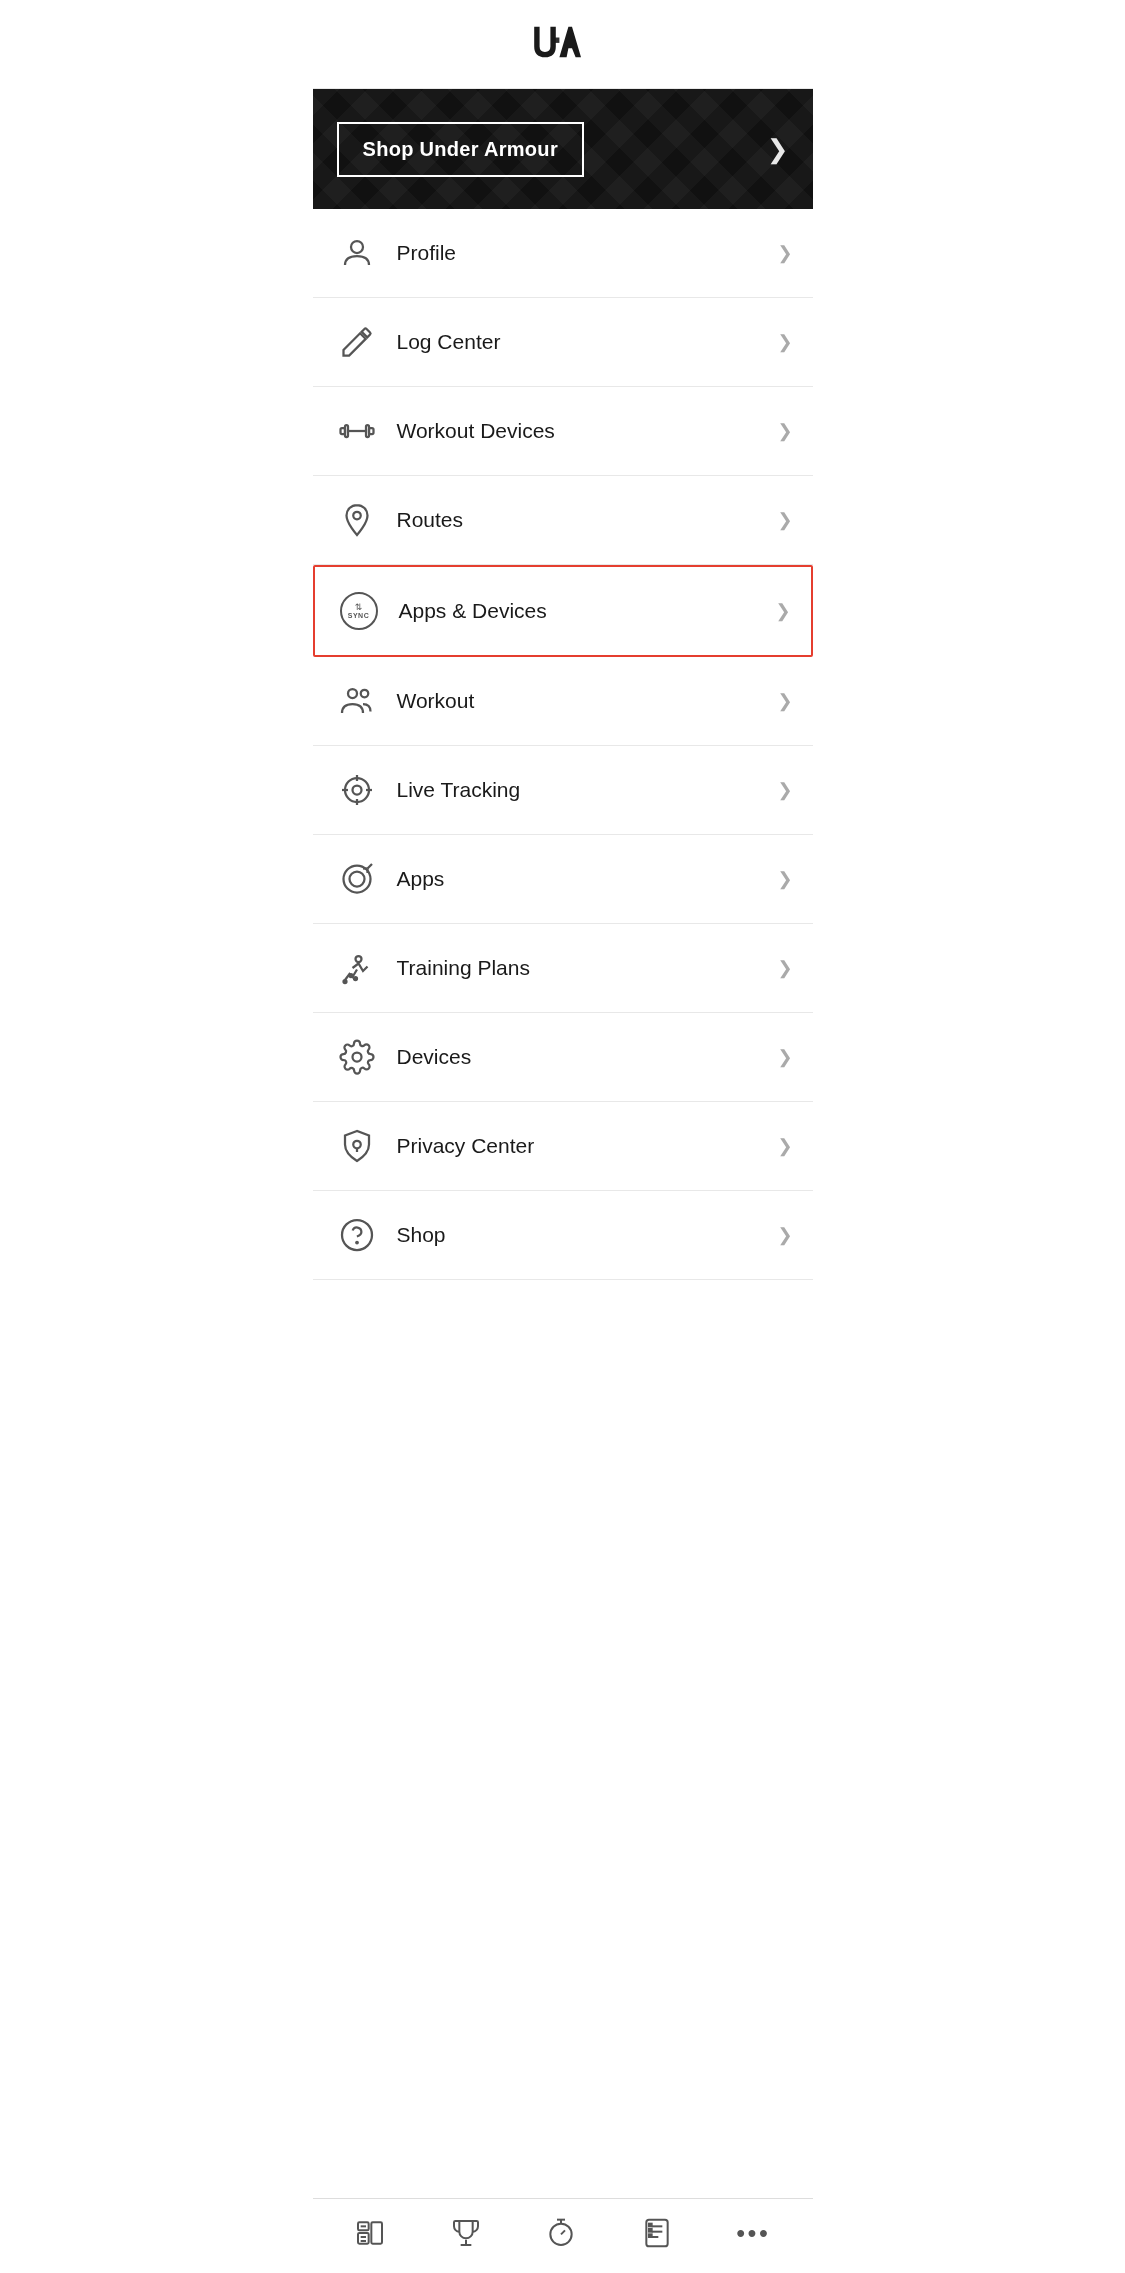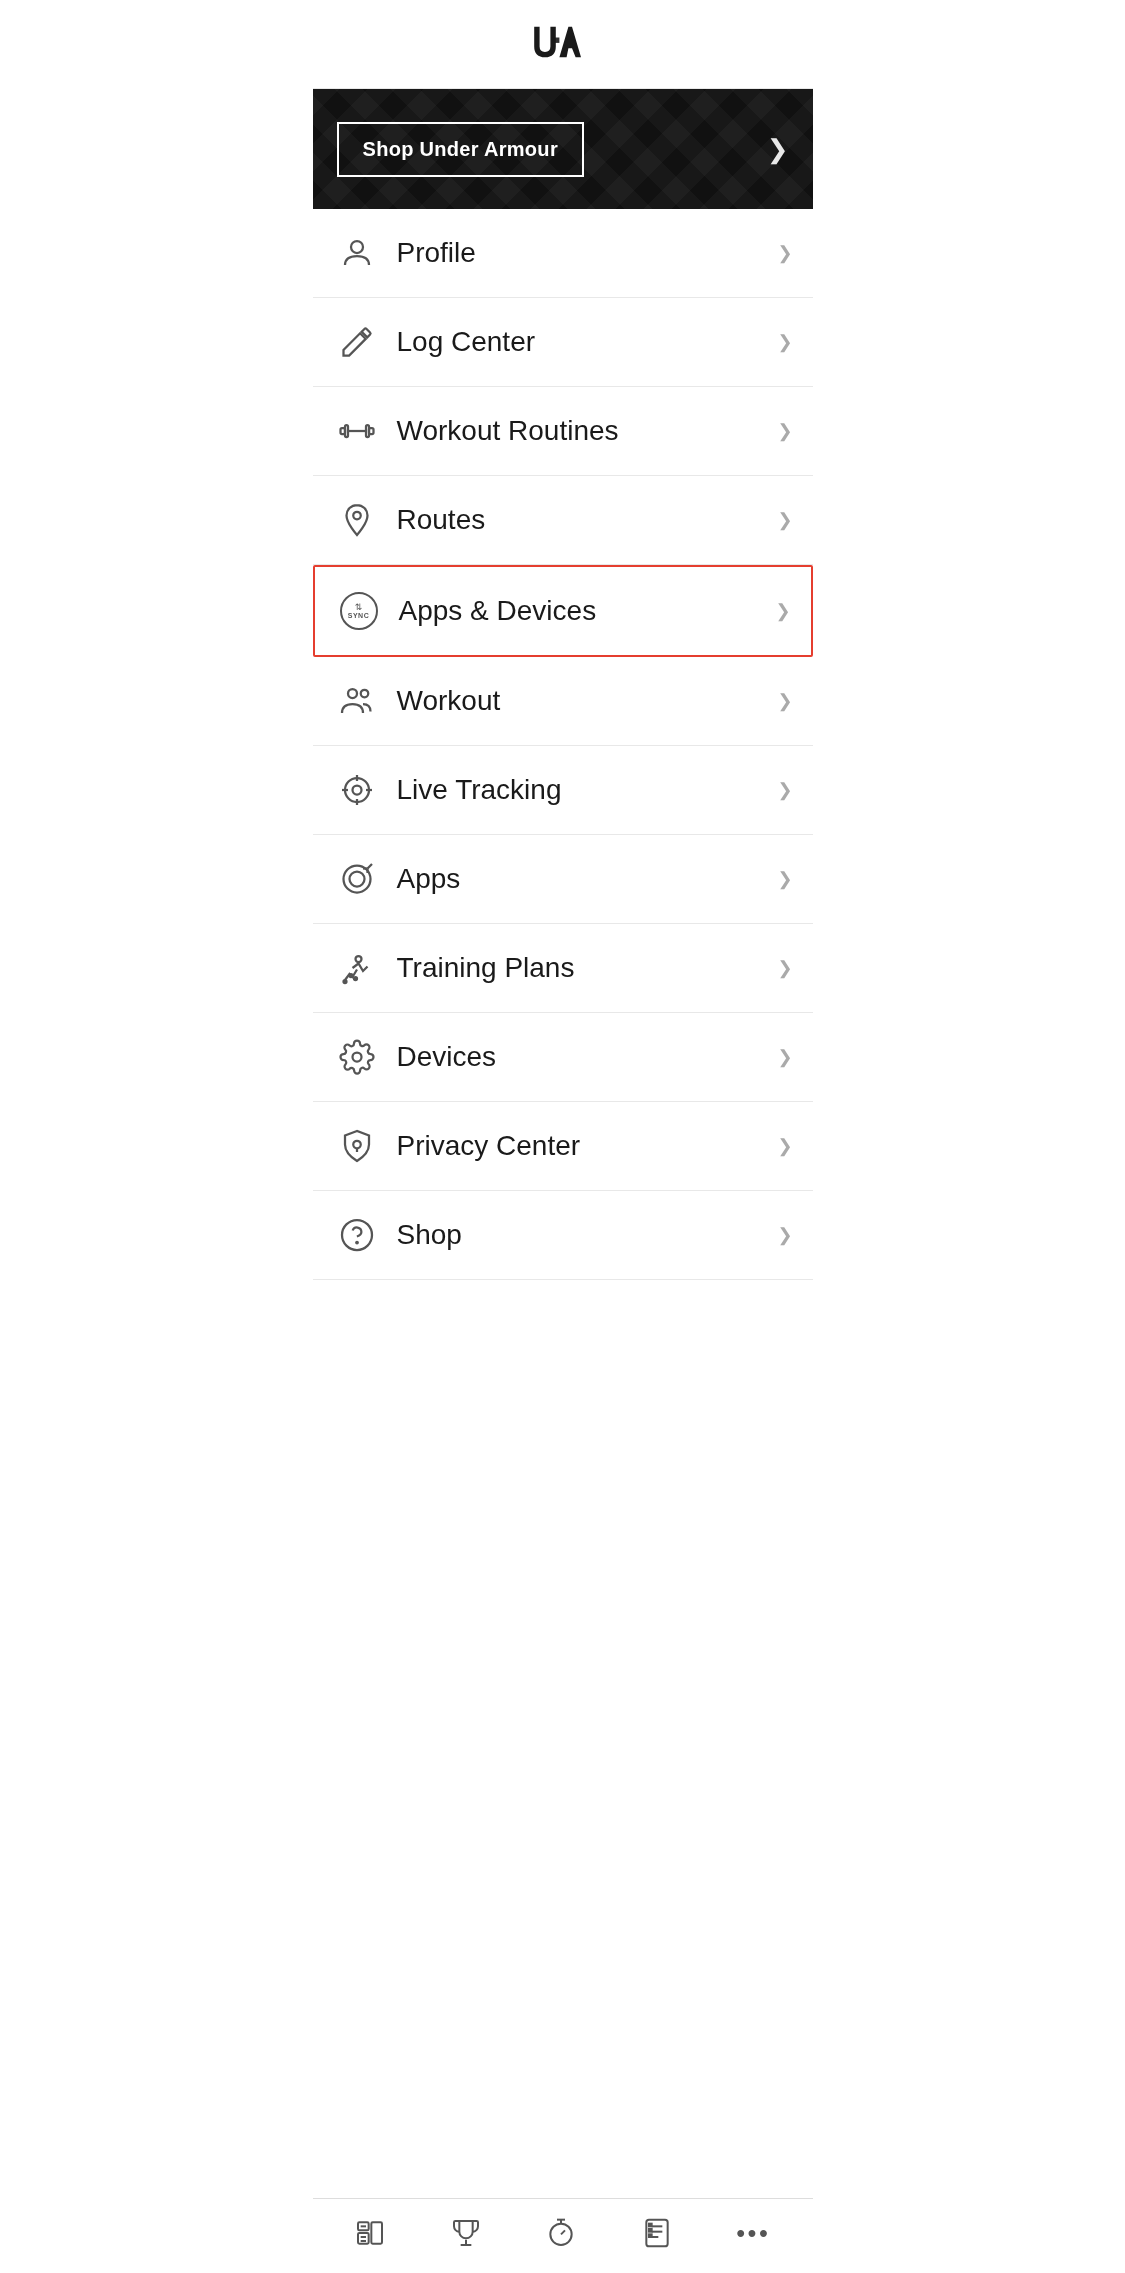--- a/index.html
+++ b/index.html
@@ -121,21 +121,21 @@
     .menu-icon svg {
       width: 36px;
       height: 36px;
       stroke: #555;
       fill: none;
       stroke-width: 1.5;
     }
 
     .menu-label {
       flex: 1;
-      font-size: 28px;
+      font-size: 21px;
       color: #1a1a1a;
       font-weight: 400;
     }
 
     .menu-chevron {
       color: #aaa;
       font-size: 18px;
       font-weight: 300;
     }
 
@@ -260,21 +260,21 @@
   <li class="menu-item">
     <div class="menu-icon">
       <svg viewBox="0 0 24 24" stroke="#555" stroke-width="1.8" fill="none">
         <rect x="1" y="10" width="3" height="4" rx="1"></rect>
         <rect x="4" y="8" width="2" height="8" rx="1"></rect>
         <line x1="6" y1="12" x2="18" y2="12"></line>
         <rect x="18" y="8" width="2" height="8" rx="1"></rect>
         <rect x="20" y="10" width="3" height="4" rx="1"></rect>
       </svg>
     </div>
-    <span class="menu-label">Workout Routines</span>
+    <span class="menu-label">Workout Devices</span>
     <span class="menu-chevron">❯</span>
   </li>
 
   <li class="menu-item">
     <div class="menu-icon">
       <svg viewBox="0 0 24 24">
           <path d="M12 2C8.13 2 5 5.13 5 9c0 5.25 7 13 7 13s7-7.75 7-13c0-3.87-3.13-7-7-7z"></path>
           <circle cx="12" cy="9" r="2.5" fill="#fff" stroke="#555" stroke-width="1.5"></circle>
         </svg>
     </div>

